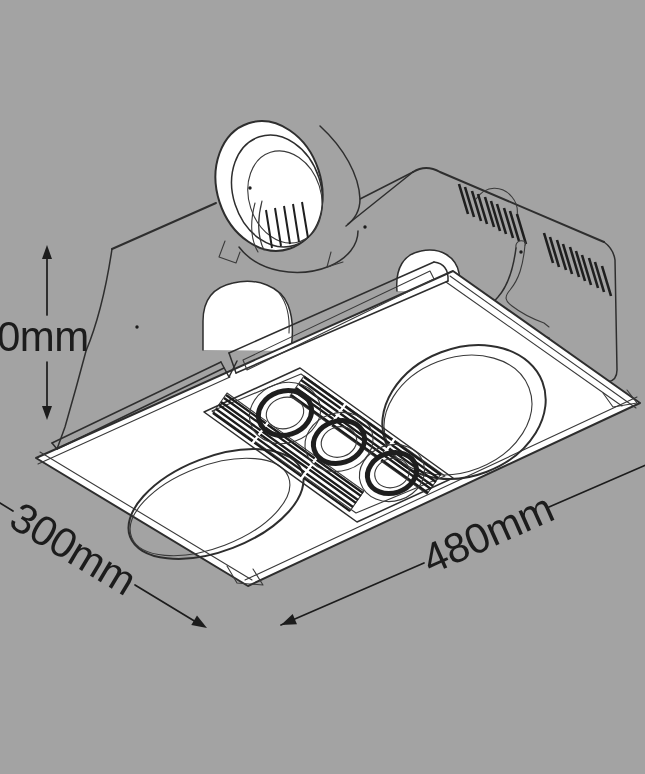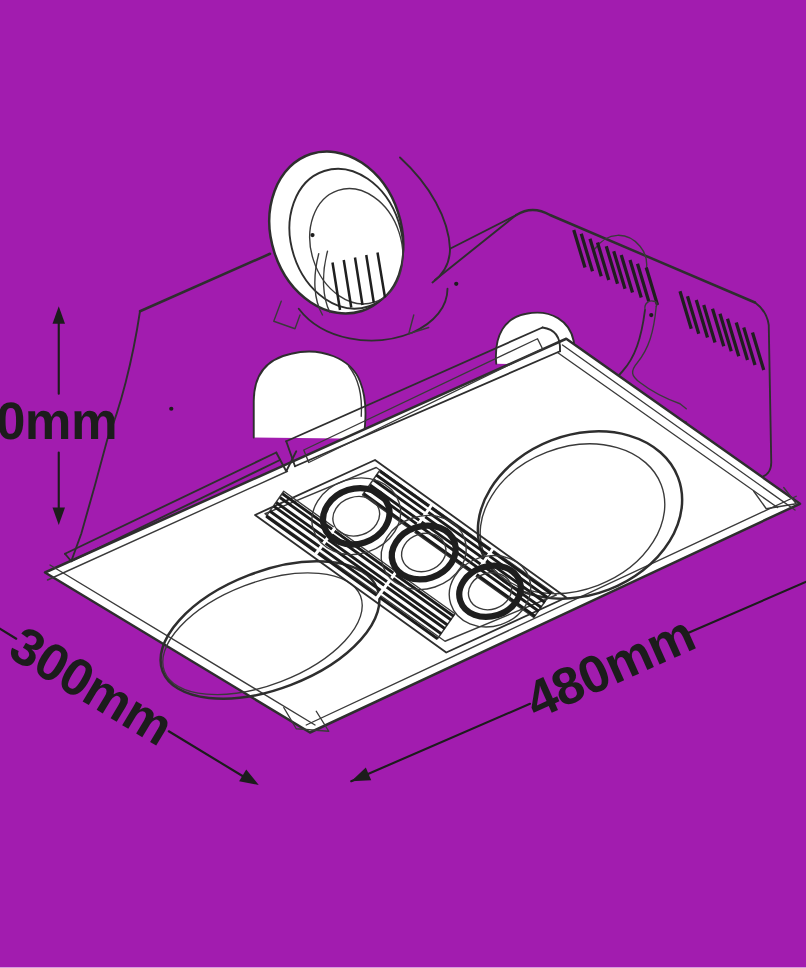--- a/index.html
+++ b/index.html
@@ -1,17 +1,17 @@
 <!DOCTYPE html>
 <html><head>
 <meta charset="utf-8">
 <style>
   html,body{margin:0;padding:0;background:#ffffff;}
-  .canvas{position:relative;width:645px;height:774px;background:#a21caf;overflow:hidden;
-          font-family:"Liberation Sans", sans-serif;font-weight:bold;}
+  .canvas{position:relative;width:645px;height:774px;background:#a3a3a3;overflow:hidden;
+          font-family:"Liberation Sans", sans-serif;}
   svg{position:absolute;left:0;top:0;}
   .ln{fill:none;stroke:#2e2e2e;stroke-width:1.5;stroke-linecap:round;stroke-linejoin:round;}
   .ln2{fill:none;stroke:#2e2e2e;stroke-width:2;stroke-linecap:round;stroke-linejoin:round;}
   .thin{fill:none;stroke:#3a3a3a;stroke-width:1.1;stroke-linecap:round;stroke-linejoin:round;}
   .white{fill:#ffffff;}
   .slat{fill:none;stroke:#1f1f1f;stroke-width:2.6;stroke-linecap:butt;}
   .grille{fill:none;stroke:#1c1c1c;stroke-width:2.3;stroke-linecap:butt;}
   .seam{fill:none;stroke:#ffffff;stroke-width:2.4;stroke-linecap:butt;}
   .ring-th{fill:none;stroke:#1e1e1e;stroke-width:5;}
   .dim{fill:none;stroke:#1c1c1c;stroke-width:1.7;stroke-linecap:round;}

